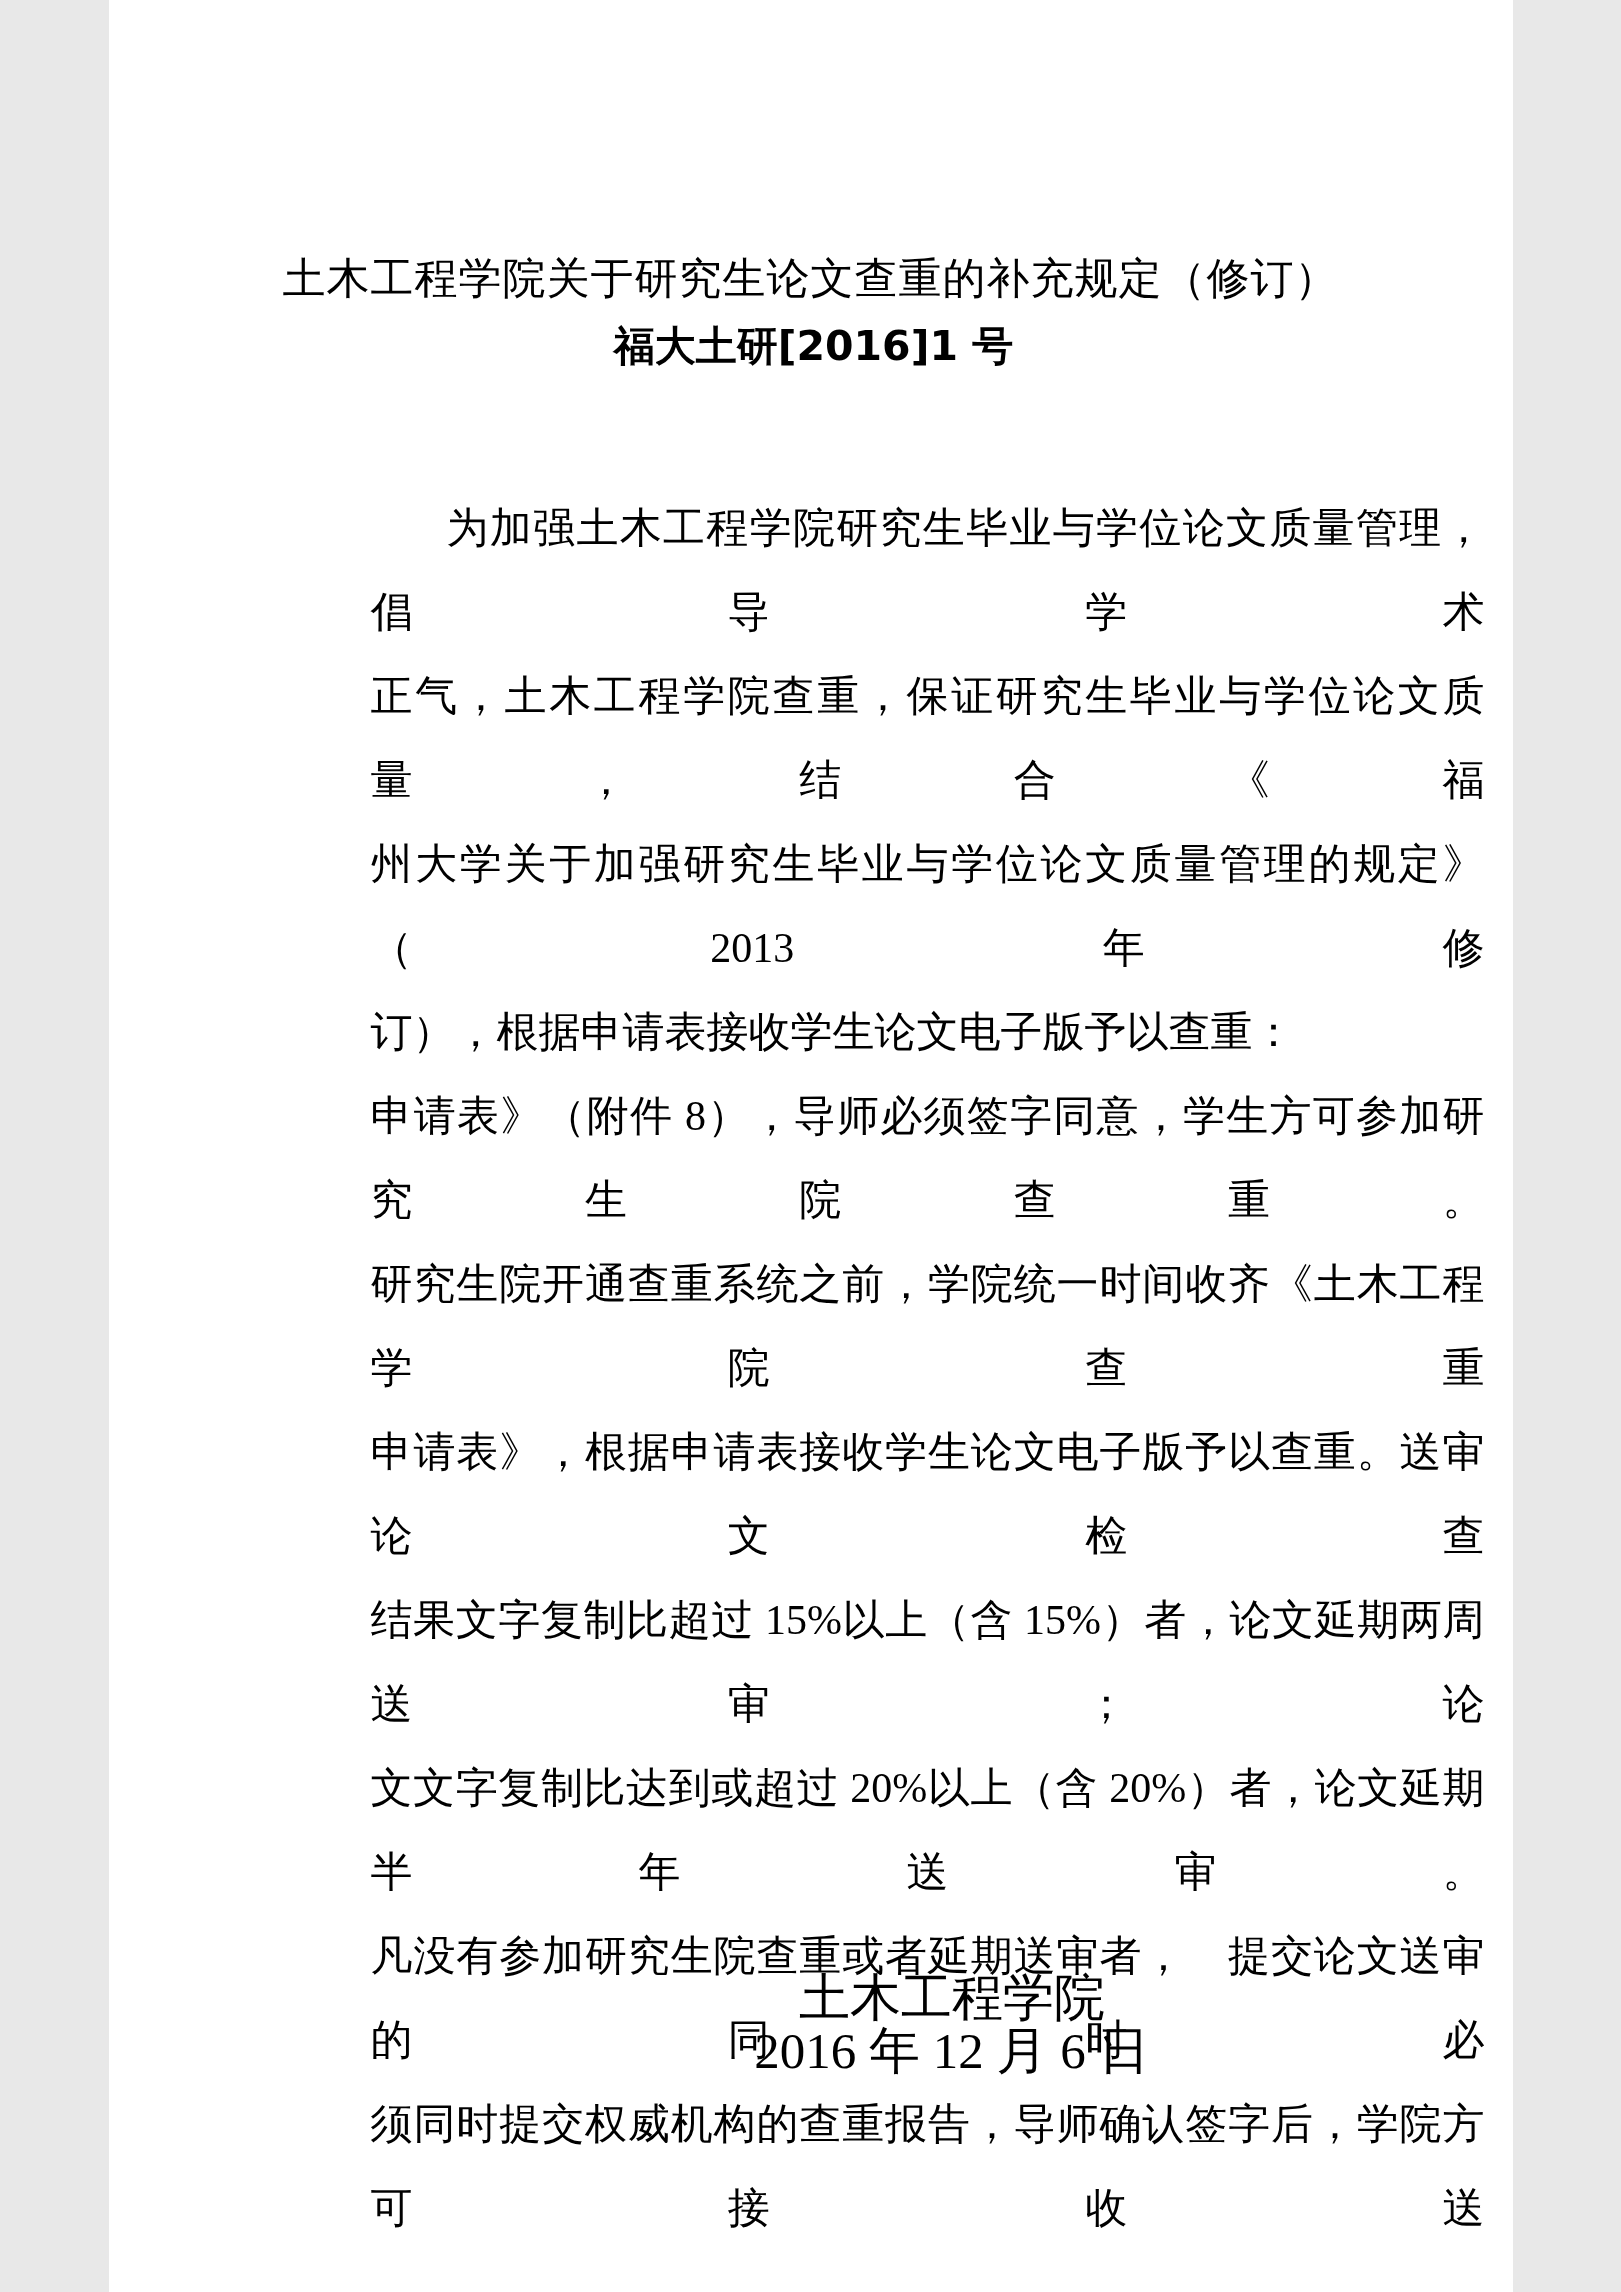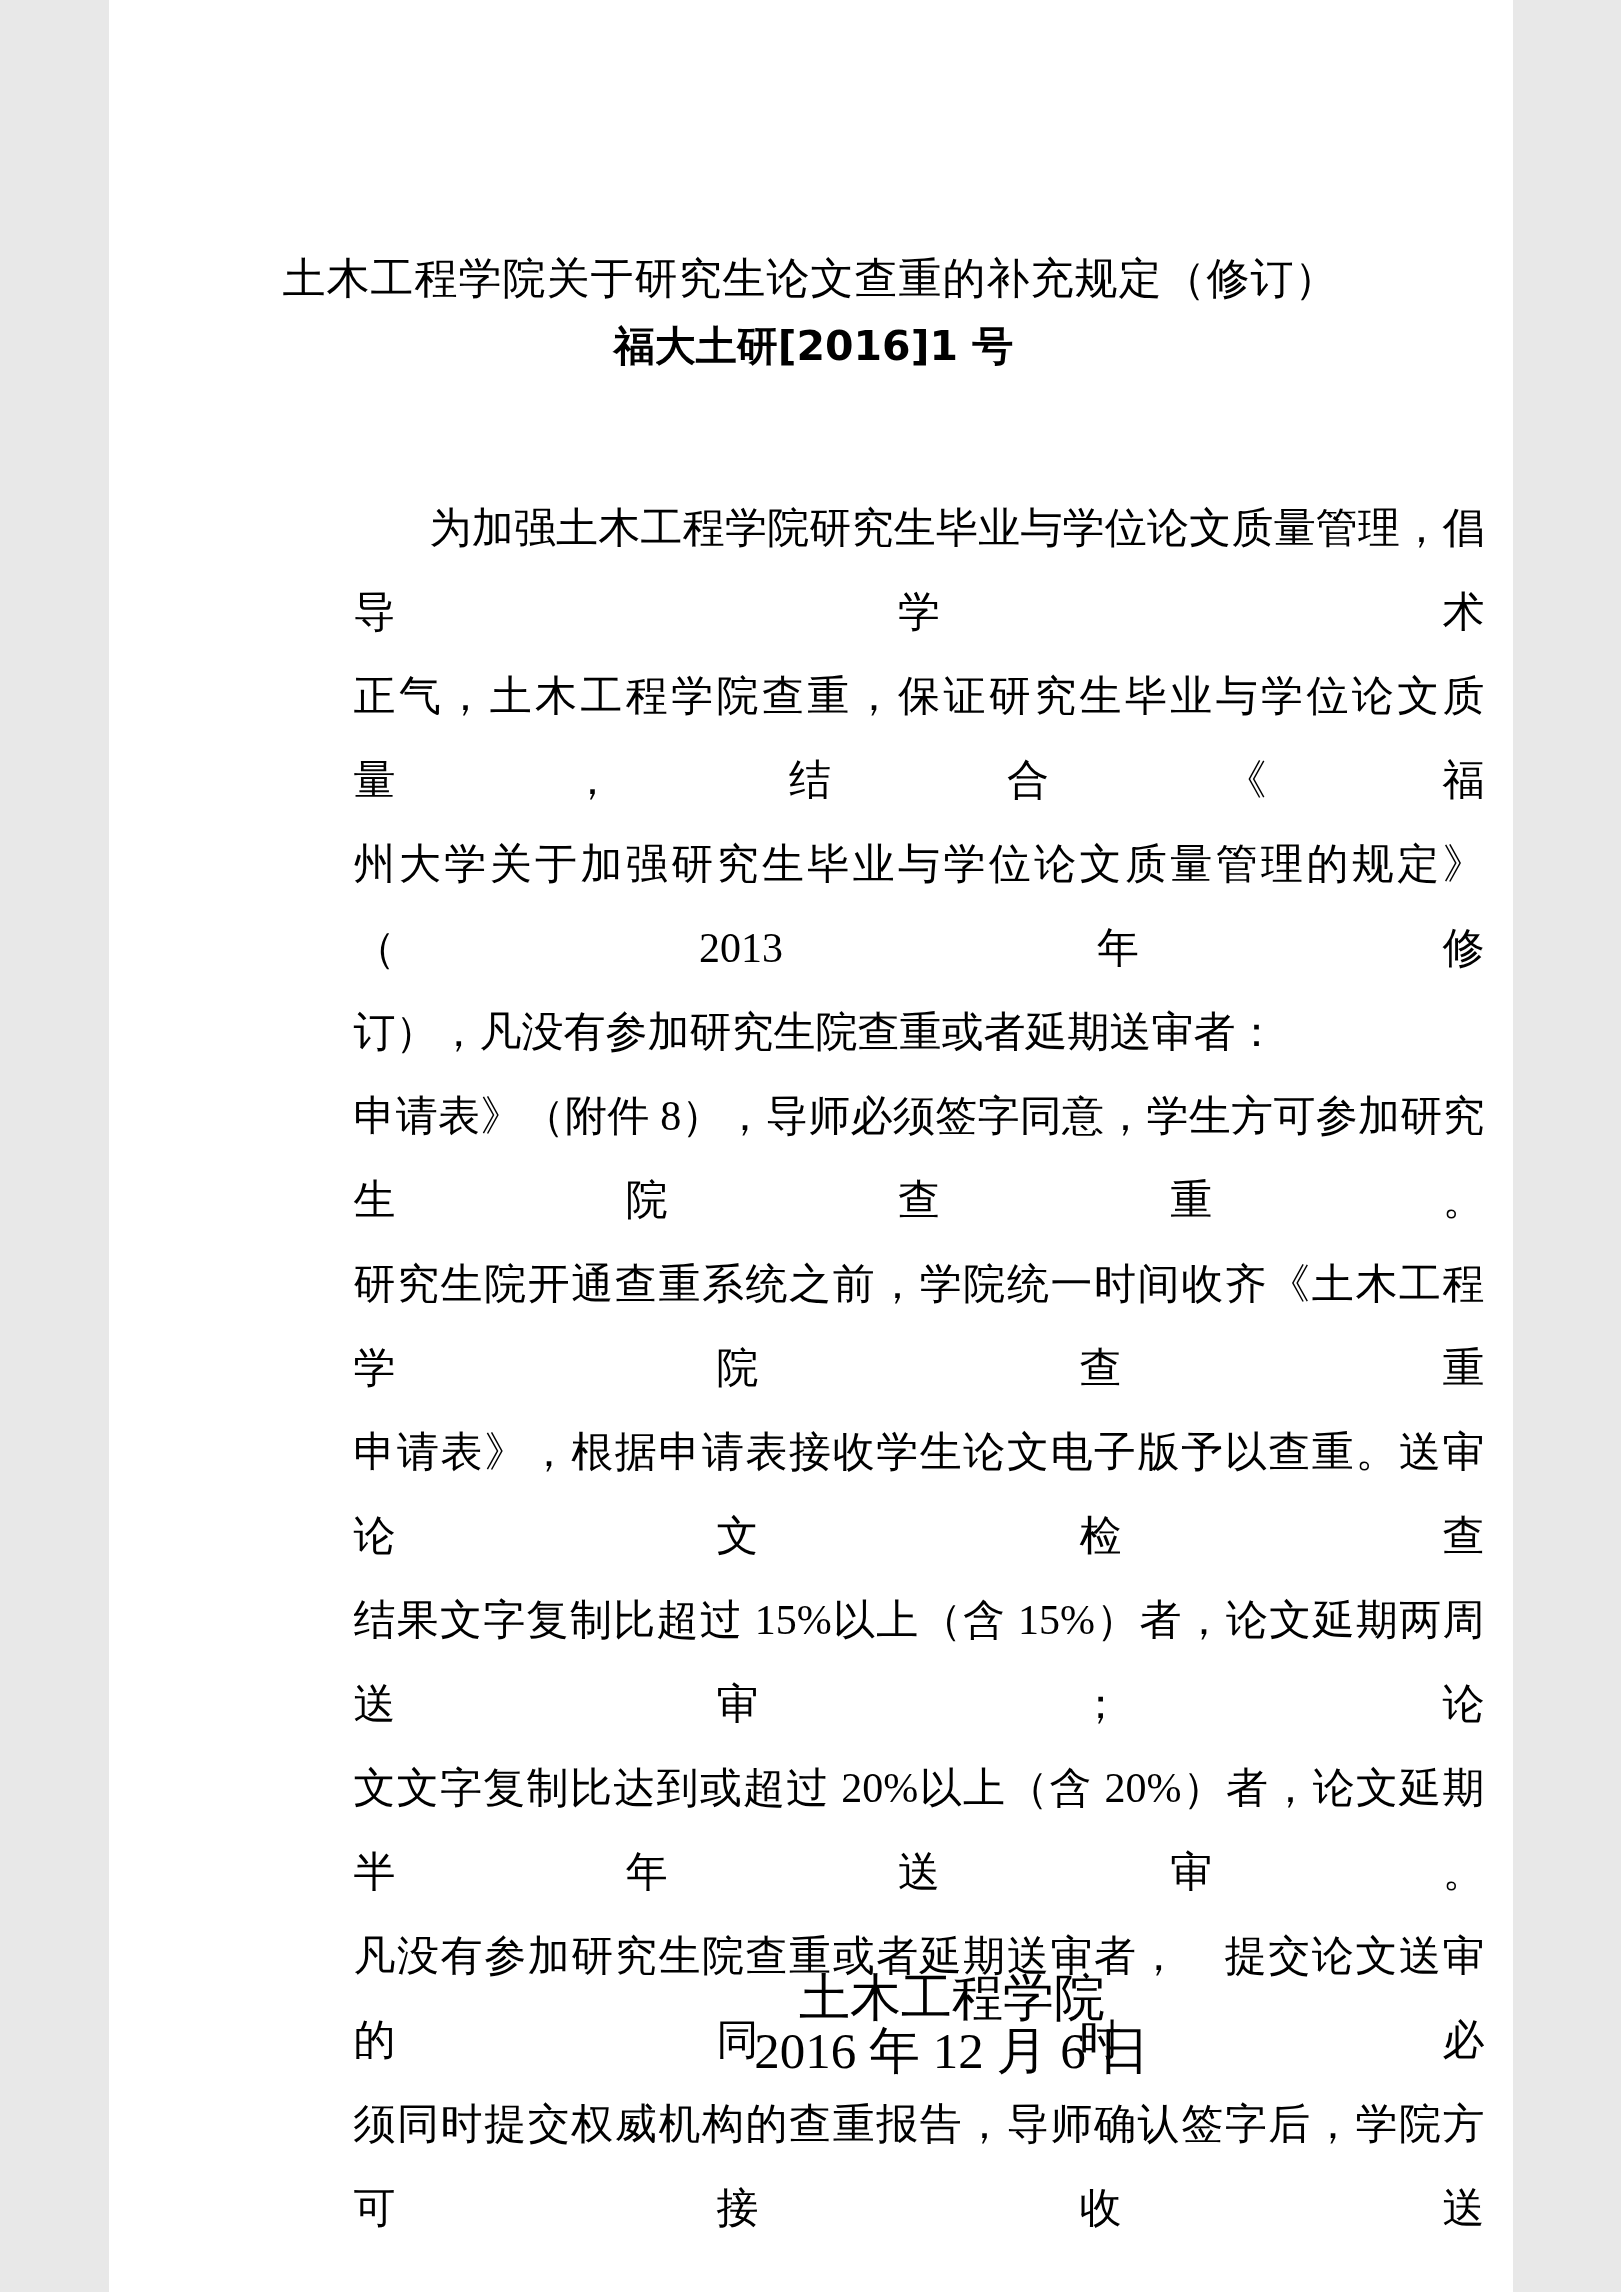--- a/index.html
+++ b/index.html
@@ -47,20 +47,21 @@
     left: 245px;
     width: 1131px;
     font-size: 42px;
     line-height: 84px;
     font-family: "Liberation Serif", "DejaVu Serif", serif;
   }
 
   .line {
     white-space: nowrap;
     text-align: left;
+    margin-left: 17px;
   }
   .line.fill {
     white-space: normal;
     text-align: justify;
     text-align-last: justify;
   }
   .line.indent {
     text-indent: 76px;
   }
 
@@ -84,21 +85,21 @@
 <div class="page">
 
   <h1 class="doc-title">土木工程学院关于研究生论文查重的补充规定（修订）</h1>
 
   <div class="doc-number">福大土研[2016]1 号</div>
 
   <div class="doc-body">
     <div class="line indent fill">为加强土木工程学院研究生毕业与学位论文质量管理，倡导学术</div>
     <div class="line fill">正气，土木工程学院查重，保证研究生毕业与学位论文质量，结合《福</div>
     <div class="line fill">州大学关于加强研究生毕业与学位论文质量管理的规定》（2013 年修</div>
-    <div class="line">订），凡没有参加研究生院查重或者延期送审者：</div>
+    <div class="line">订），根据申请表接收学生论文电子版予以查重：</div>
     <div class="line fill">申请表》（附件 8），导师必须签字同意，学生方可参加研究生院查重。</div>
     <div class="line fill">研究生院开通查重系统之前，学院统一时间收齐《土木工程学院查重</div>
     <div class="line fill">申请表》，根据申请表接收学生论文电子版予以查重。送审论文检查</div>
     <div class="line fill">结果文字复制比超过 15%以上（含 15%）者，论文延期两周送审；论</div>
     <div class="line fill">文文字复制比达到或超过 20%以上（含 20%）者，论文延期半年送审。</div>
     <div class="line fill">凡没有参加研究生院查重或者延期送审者，　提交论文送审的同时必</div>
     <div class="line fill">须同时提交权威机构的查重报告，导师确认签字后，学院方可接收送</div>
 
   </div>
 

